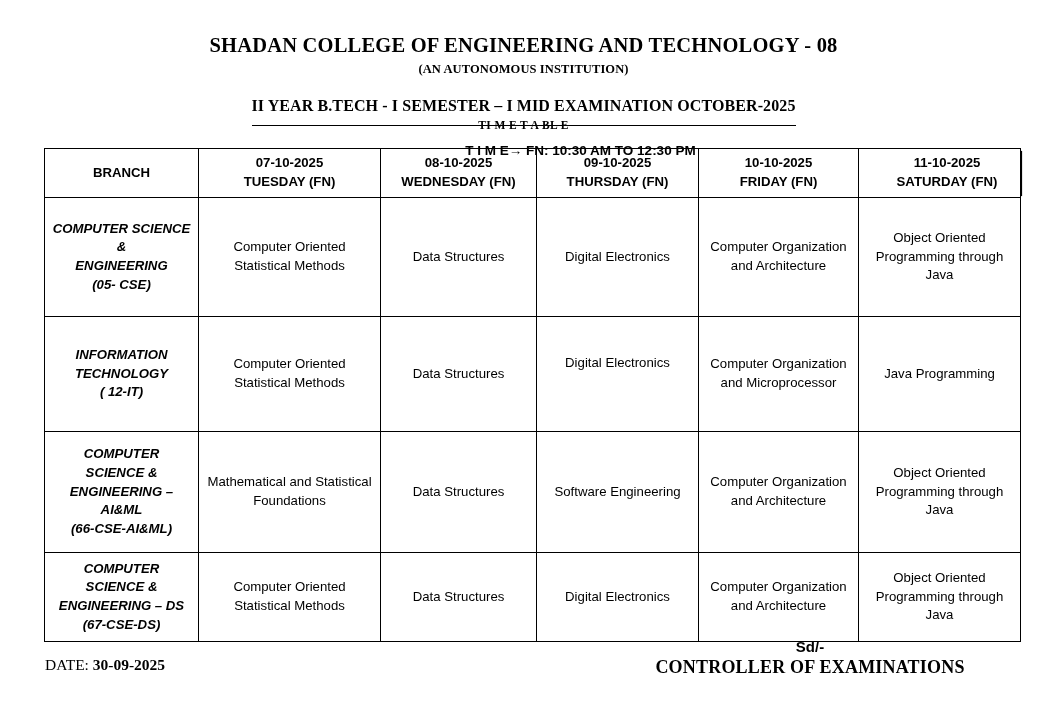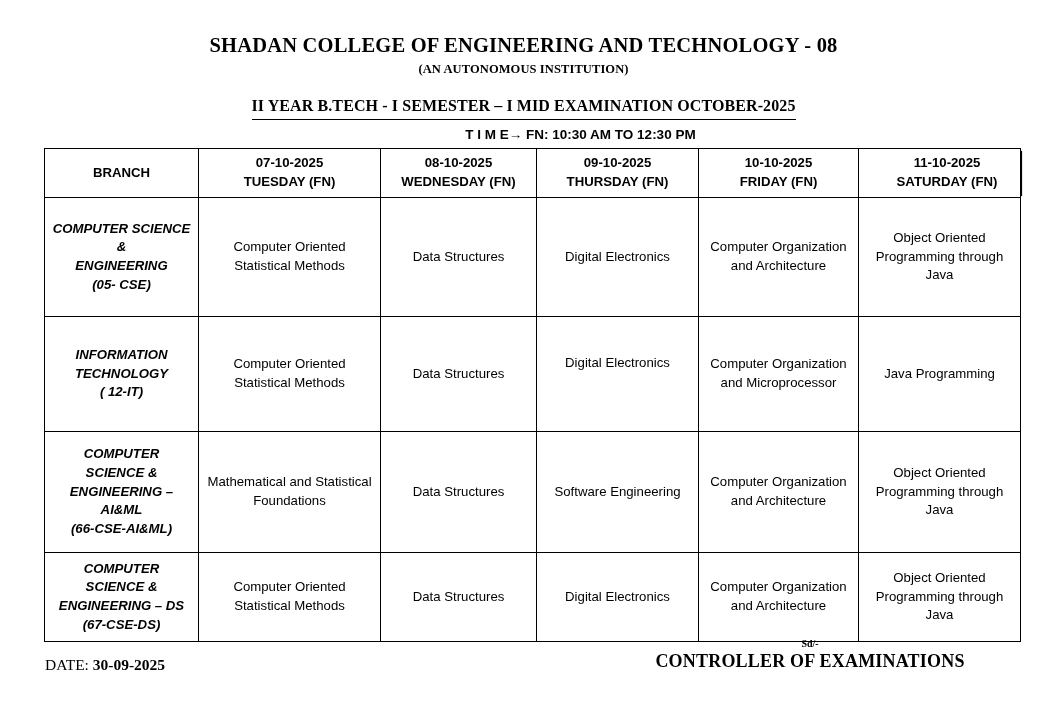--- a/index.html
+++ b/index.html
@@ -44,21 +44,21 @@
   }
   .exam-line {
     font-family: "Liberation Serif", serif;
     font-weight: bold;
     font-size: 16px;
     margin-top: 20px;
     letter-spacing: 0.1px;
   }
   .exam-line span {
     border-bottom: 1.6px solid #000;
-    padding-bottom: 5px;
+    padding-bottom: 11px;
   }
   .tt-line {
     font-family: "Liberation Serif", serif;
     font-weight: bold;
     font-size: 11.5px;
     margin-top: 4px;
     letter-spacing: 0.4px;
   }
   .time-line {
     font-family: "Liberation Sans", sans-serif;
@@ -140,41 +140,42 @@
   }
   .date-txt b { font-weight: bold; }
   .sign-box {
     position: absolute;
     left: 600px;
     top: 0px;
     width: 420px;
     text-align: center;
   }
   .sd {
-    font-family: Liberation Serif, serif;
-    font-weight: bold;
-    font-size: 10px;
+    font-family: Liberation Sans, sans-serif;
+    font-weight: bold;
+    font-size: 15px;
   }
   .coe {
     font-family: "Liberation Serif", serif;
     font-weight: bold;
     font-size: 18px;
     margin-top: 2px;
     letter-spacing: 0.2px;
   }
 </style>
 </head>
 <body>
 
 <div class="page">
 
   <div class="head-block">
     <div class="college-name">SHADAN COLLEGE OF ENGINEERING AND TECHNOLOGY - 08</div>
     <div class="autonomous">(AN AUTONOMOUS INSTITUTION)</div>
     <div class="exam-line"><span>II YEAR  B.TECH - I SEMESTER – I MID EXAMINATION OCTOBER-2025</span></div>
+    <div class="tt-line">TI M E  T A BL  E</div>
     <div class="time-line">T I M E→ FN: 10:30  AM  TO 12:30  PM</div>
   </div>
 
   <div class="table-wrap">
     <table class="tt">
       <colgroup>
         <col class="c0">
           <col class="c1">
           <col class="c2">
           <col class="c3">

